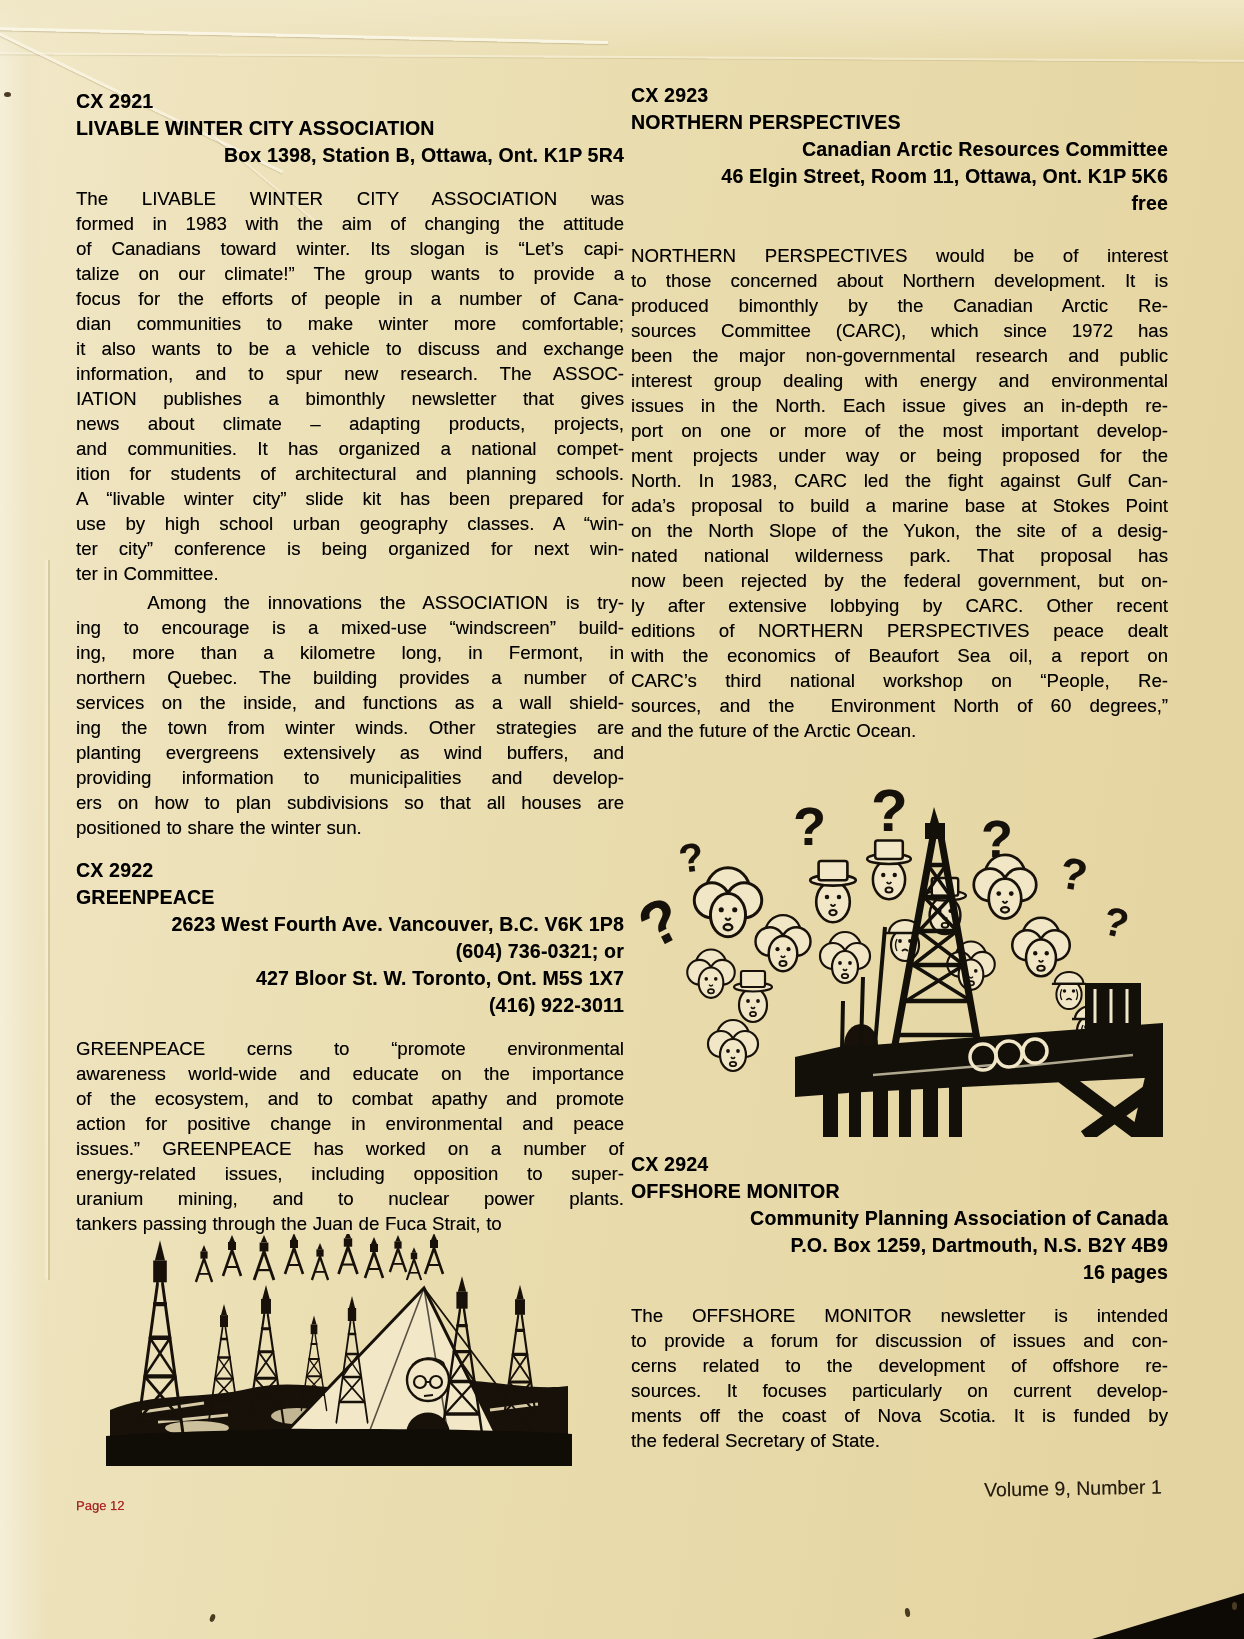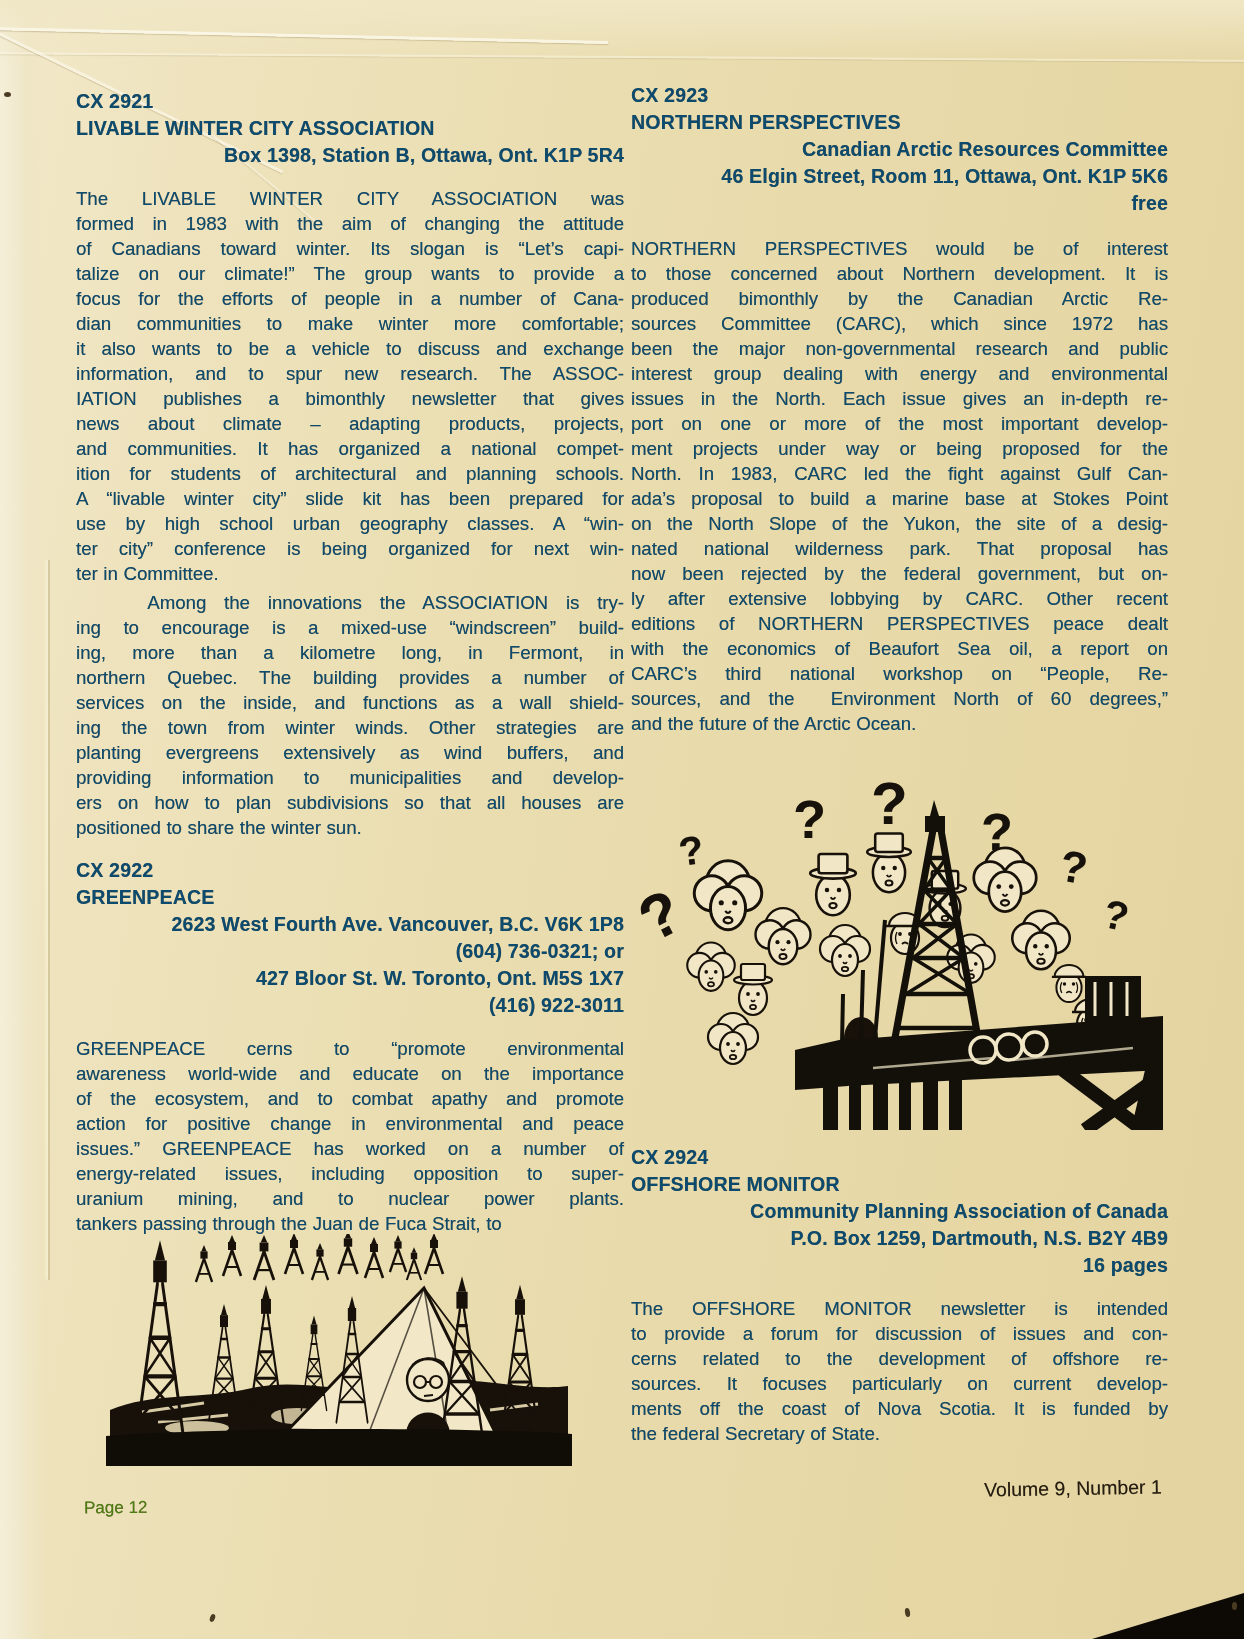--- a/index.html
+++ b/index.html
@@ -24,37 +24,37 @@
   .crease3{left:-40px;top:96px;width:340px;height:3px;transform:rotate(26deg);opacity:.8;}
   .crease4{left:190px;top:178px;width:150px;height:2px;transform:rotate(40deg);opacity:.5;}
   .corner-wedge{position:absolute;right:0;bottom:0;width:152px;height:46px;background:#0d0a06;
     clip-path:polygon(100% 0,100% 100%,0 100%);}
   .speck{position:absolute;background:#4a3c22;border-radius:50%;}
   .speck1{left:210px;top:1614px;width:5px;height:8px;transform:rotate(20deg);}
   .speck2{left:905px;top:1608px;width:5px;height:9px;transform:rotate(-10deg);}
   .speck3{left:4px;top:92px;width:7px;height:5px;}
   .speck4{left:1232px;top:1602px;width:5px;height:8px;}
 
-  .col{position:absolute;color:#0c4a6e;text-shadow:.2px .2px .4px rgba(44,30,12,.5);}
+  .col{position:absolute;color:#000000;text-shadow:.2px .2px .4px rgba(44,30,12,.5);}
   .col-left{left:76px;top:88px;width:548px;}
   .col-right{left:631px;top:82px;width:537px;}
   .hline{font-weight:bold;font-size:19.5px;line-height:27px;letter-spacing:.2px;white-space:pre;}
   .plainlines .jline{font-weight:bold;font-size:19.5px;line-height:27px;letter-spacing:.2px;
     text-align:right;white-space:pre-wrap;}
   .para{margin-top:17px;}
   .para.cont{margin-top:4px;}
   .para .jline{font-size:18.6px;line-height:25px;text-align:justify;text-align-last:justify;
     white-space:pre-wrap;word-spacing:.5px;}
   .para .jline:last-child{text-align-last:left;}
   .entry-gap{margin-top:17px;}
   .illus{display:block;}
   .illus1{margin:-2px 0 0 26px;}
   .illus2{margin:2px 0 0 2px;}
   svg text.qm{font-family:"Liberation Sans",sans-serif;font-weight:bold;fill:#16110a;}
-  .page-number{position:absolute;left:84px;top:1498px;font-size:17px;color:#4d7c0f;
+  .page-number{position:absolute;left:76px;top:1498px;font-size:13px;color:#b91c1c;
     text-shadow:.2px .2px .4px rgba(44,30,12,.5);transform:rotate(-.4deg);}
   .volume-label{position:absolute;right:82px;top:1477px;font-size:19.5px;color:#241c10;
     text-shadow:.2px .2px .4px rgba(44,30,12,.5);transform:rotate(-1deg);}
 </style>
 </head>
 <body>
 
 <div class="paper">
   <div class="edge-left"></div>
   <div class="fold-top"></div>
@@ -200,21 +200,21 @@
 <div class="col col-right">
 
   <section>
     <div class="hline">CX 2923</div>
     <div class="hline">NORTHERN PERSPECTIVES</div>
     <div class="plainlines">
         <div class="jline">Canadian Arctic Resources Committee</div>
         <div class="jline">46 Elgin Street, Room 11, Ottawa, Ont. K1P 5K6</div>
         <div class="jline">free</div>
       </div>
-    <div class="para" style="margin-top:19px">
+    <div class="para" style="margin-top:26px">
         <div class="jline">NORTHERN PERSPECTIVES would be of interest</div>
         <div class="jline">to those concerned about Northern development. It is</div>
         <div class="jline">produced bimonthly by the Canadian Arctic Re-</div>
         <div class="jline">sources Committee (CARC), which since 1972 has</div>
         <div class="jline">been the major non-governmental research and public</div>
         <div class="jline">interest group dealing with energy and environmental</div>
         <div class="jline">issues in the North. Each issue gives an in-depth re-</div>
         <div class="jline">port on one or more of the most important develop-</div>
         <div class="jline">ment projects under way or being proposed for the</div>
         <div class="jline">North. In 1983, CARC led the fight against Gulf Can-</div>

